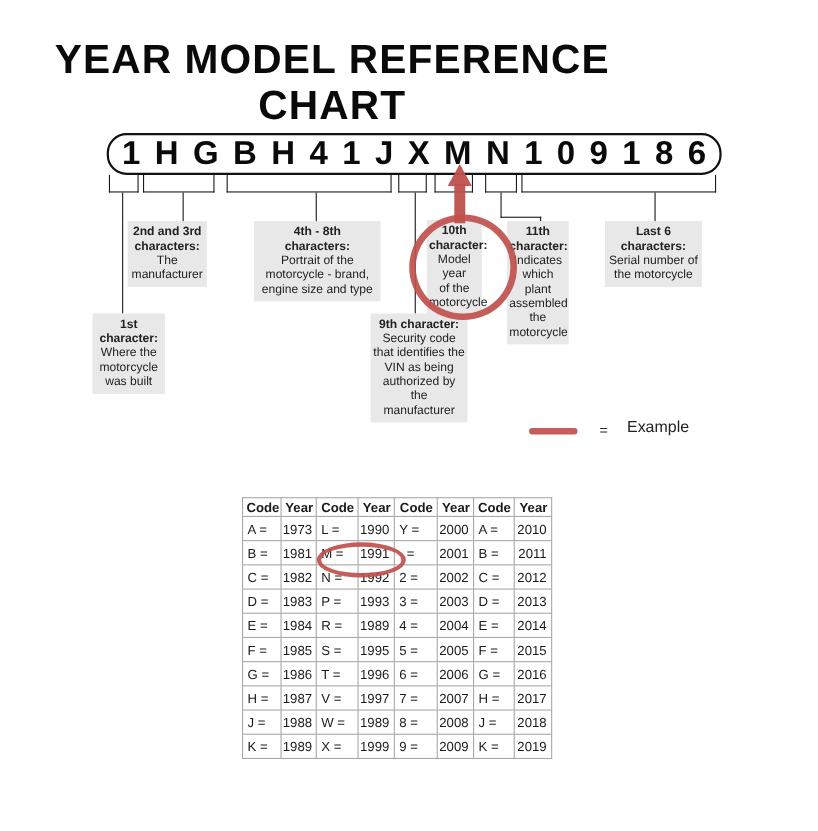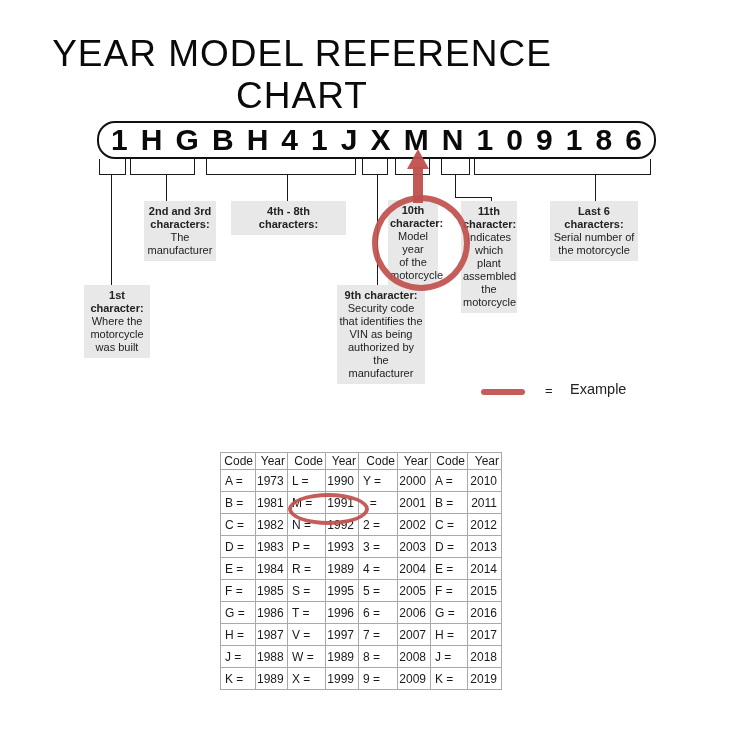--- a/index.html
+++ b/index.html
@@ -8,21 +8,21 @@
     --line:#1a1a1a;
     --tbl-border:#a9a9a9;
   }
   html,body{margin:0;padding:0;background:#fff;}
   .page{
     position:relative;width:744px;height:755px;background:#ffffff;
     font-family:"Liberation Sans",sans-serif;overflow:hidden;
   }
   .title{
     position:absolute;top:33px;left:0;width:604px;text-align:center;
-    font-size:37px;font-weight:normal;color:#0a0a0a;letter-spacing:1px;
+    font-size:37px;font-weight:bold;color:#0a0a0a;letter-spacing:1px;
   }
   
   .vin-box{
     position:absolute;left:97px;top:121px;width:559px;height:38px;
     border:2px solid #111;border-radius:18px;box-sizing:border-box;
     display:flex;align-items:center;justify-content:space-between;
     padding:0 12px;
   }
   .vin-char{font-size:30px;font-weight:bold;color:#0a0a0a;line-height:1;}
   
@@ -46,21 +46,21 @@
   .l7{left:595px;top:175px;height:27px;}
   
   .callout{
     position:absolute;background:var(--callout-bg);color:#222;
     font-size:11px;line-height:13px;text-align:center;padding:4px 2px;
     box-sizing:border-box;
   }
   .co-t{font-weight:bold;white-space:pre-line;}
   .co-b{white-space:pre-line;}
   .c-first{left:84px;top:285px;width:66px;}
-  .c-2nd3rd{left:144px;top:201px;width:72px;}
+  .c-2nd3rd{left:116px;top:201px;width:72px;}
   .c-4th8th{left:231px;top:201px;width:115px;}
   .c-9th{left:337px;top:285px;width:88px;}
   .c-10th{left:388px;top:200px;width:50px;z-index:2;}
   .c-11th{left:461px;top:201px;width:56px;}
   .c-last6{left:550px;top:201px;width:88px;}
   
   .vin-circle{
     position:absolute;left:372px;top:195px;width:98px;height:96px;
     border:6px solid var(--accent);border-radius:50%;box-sizing:border-box;
     z-index:3;opacity:.92;
@@ -85,21 +85,21 @@
   .legend-label{position:absolute;left:570px;top:381px;font-size:14.5px;color:#222;}
   
   table.year-table{
     position:absolute;left:220px;top:452px;width:281px;
     border-collapse:collapse;table-layout:fixed;
   }
   .year-table th,.year-table td{
     border:1px solid var(--tbl-border);font-size:12px;color:#1a1a1a;
     white-space:pre;overflow:hidden;box-sizing:border-box;
   }
-  .year-table th{font-weight:normal;text-align:right;height:14px;padding:1px 2px 1px 3px;}
+  .year-table th{font-weight:bold;text-align:center;height:14px;padding:1px 2px 1px 3px;}
   .year-table td{height:22px;}
   .code-cell{text-align:left;padding-left:4px;}
   .year-cell{text-align:right;padding-right:4px;}
   col.c1{width:35px;} col.c2{width:32px;} col.c3{width:38px;} col.c4{width:33px;}
   col.c5{width:39px;} col.c6{width:33px;} col.c7{width:37px;} col.c8{width:34px;}
   .tbl-circle{
     position:absolute;left:288px;top:493px;width:81px;height:32px;
     border:4px solid var(--accent);border-radius:50%;box-sizing:border-box;
     z-index:5;opacity:.92;pointer-events:none;
   }
@@ -157,20 +157,23 @@
   </div>
   <div class="callout c-2nd3rd">
     <div class="co-t">2nd and 3rd
 characters:</div>
     <div class="co-b">The
 manufacturer</div>
   </div>
   <div class="callout c-4th8th">
     <div class="co-t">4th - 8th
 characters:</div>
+    <div class="co-b">Portrait of the
+motorcycle - brand,
+engine size and type</div>
   </div>
   <div class="callout c-9th">
     <div class="co-t">9th character:</div>
     <div class="co-b">Security code
 that identifies the
 VIN as being
 authorized by the
 manufacturer</div>
   </div>
   <div class="callout c-10th">

